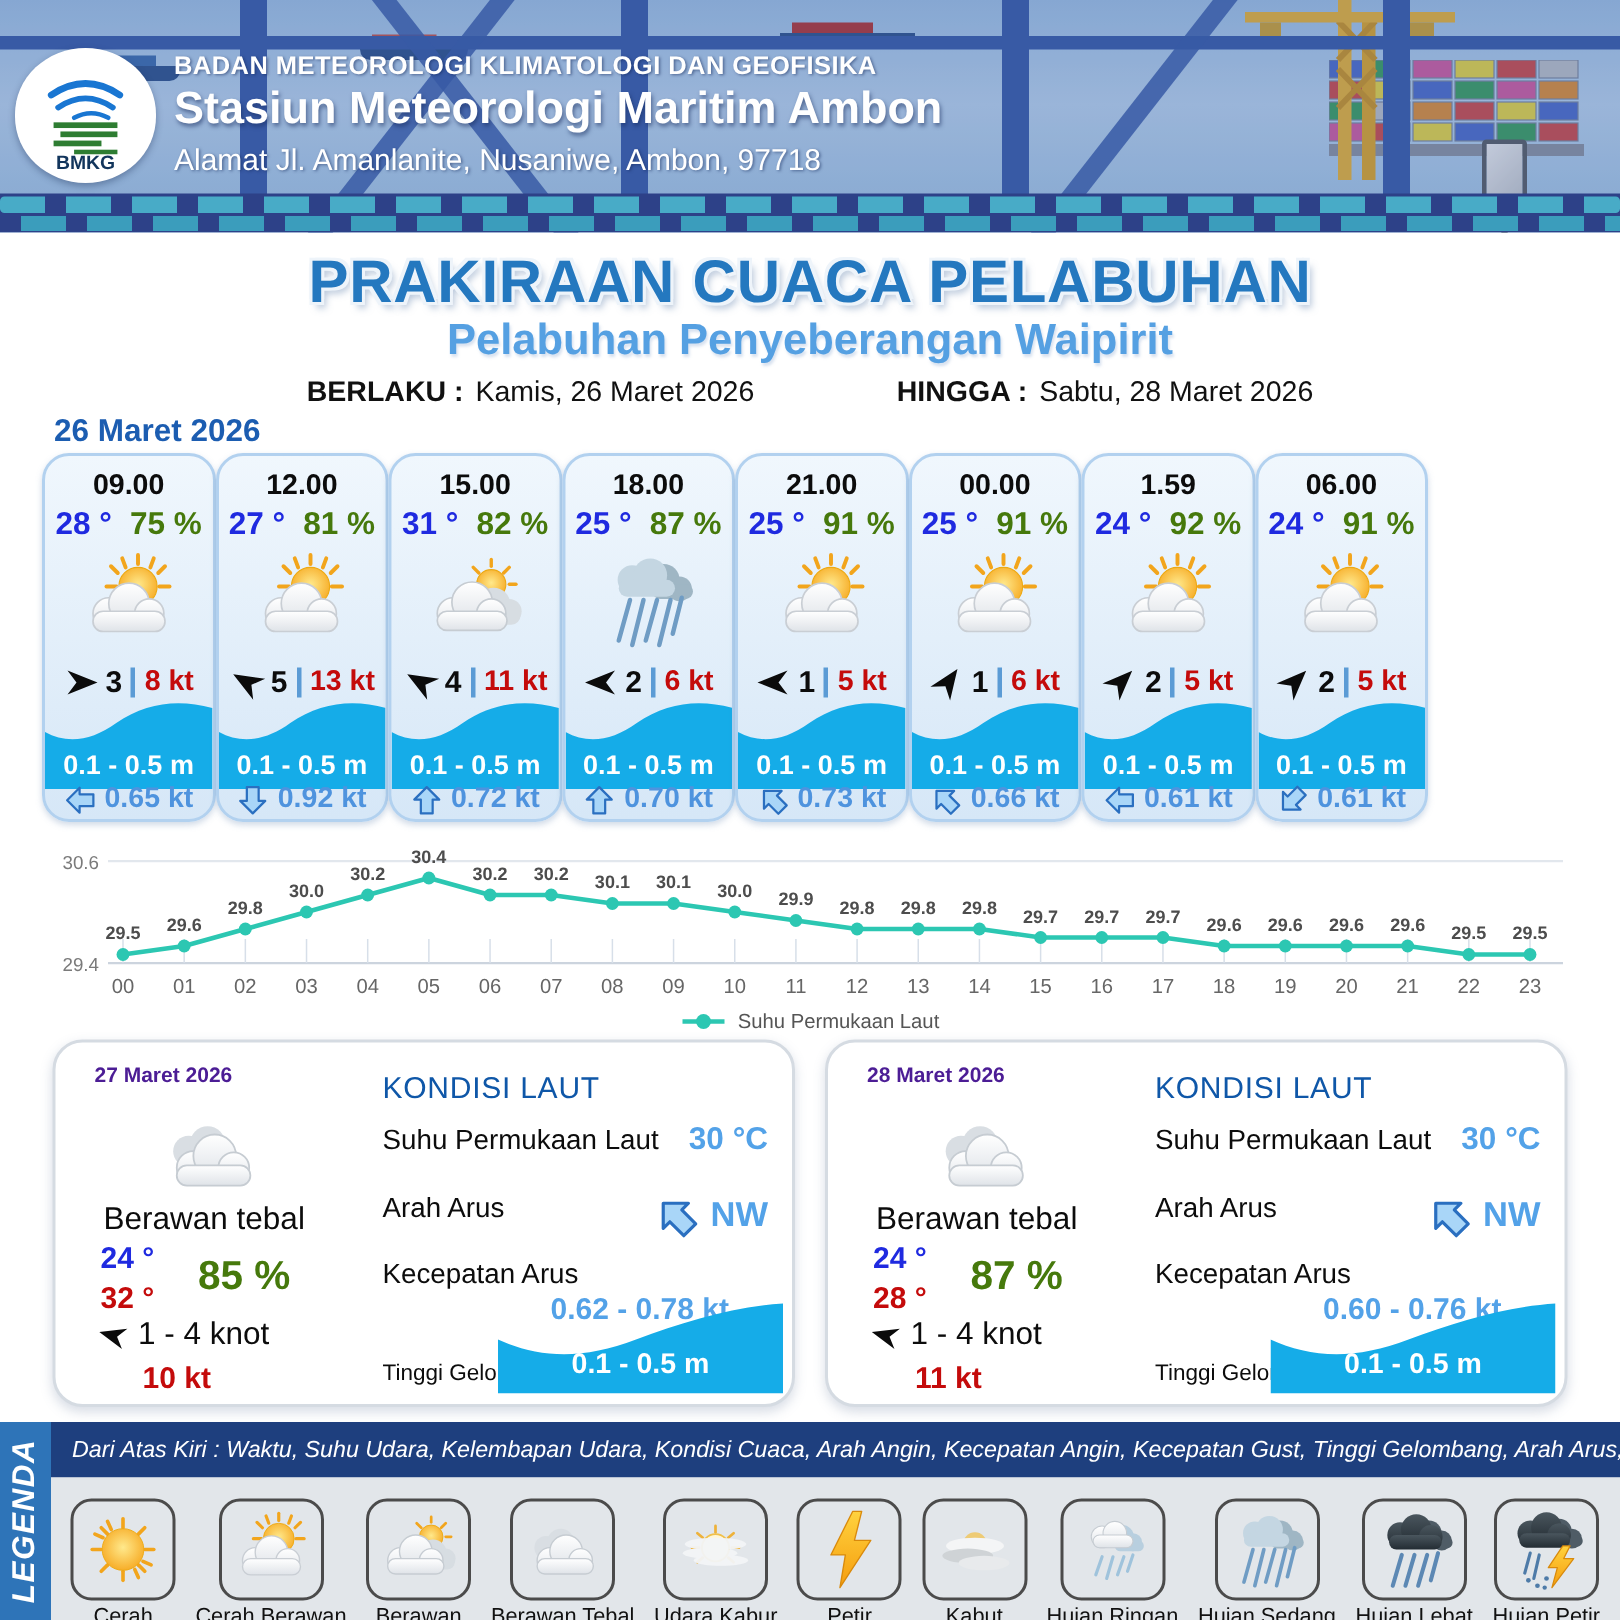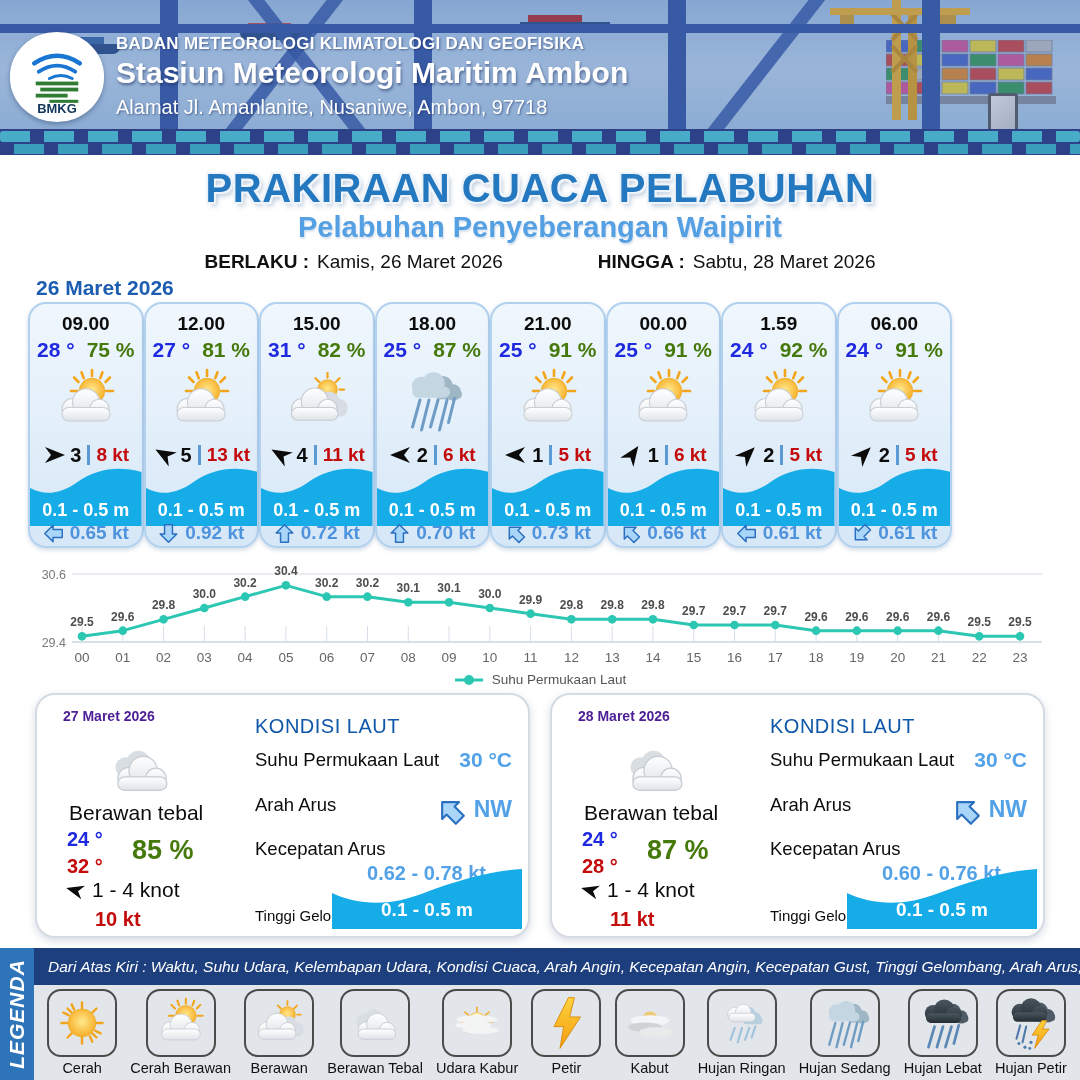--- a/index.html
+++ b/index.html
@@ -104,21 +104,21 @@
 
   
   .legend { position:absolute; top:948px; left:0; width:1080px; height:132px; }
   .lg-bar { position:absolute; left:0; top:0; bottom:0; width:34px; background:#2e74b8;
             display:flex; align-items:center; justify-content:center; }
   .lg-bar span { transform:rotate(-90deg); white-space:nowrap; color:#fff; font-size:21px;
                  font-weight:bold; font-style:italic; letter-spacing:1px; }
   .lg-note { position:absolute; left:34px; right:0; top:0; height:37px; background:#1e3f7e;
              color:#fff; font-style:italic; font-size:15.5px; line-height:37px; padding-left:14px; white-space:nowrap; }
   .lg-strip { position:absolute; left:34px; right:0; top:37px; bottom:0; background:#e2e6ea;
-              display:flex; justify-content:space-evenly; align-items:flex-start; padding-top:4px; }
+              display:flex; justify-content:space-evenly; align-items:flex-start; padding-top:14px; }
   .lg-item { display:flex; flex-direction:column; align-items:center; }
   .lg-box { width:70px; height:68px; border:2px solid #4b4b4b; border-radius:14px;
             display:flex; align-items:center; justify-content:center; }
   .lg-box svg { width:62px; height:58px; }
   .lg-label { margin-top:3px; font-size:14.5px; color:#111; white-space:nowrap; }
 </style>
 </head>
 <body>
 
 <svg width="0" height="0" style="position:absolute">

